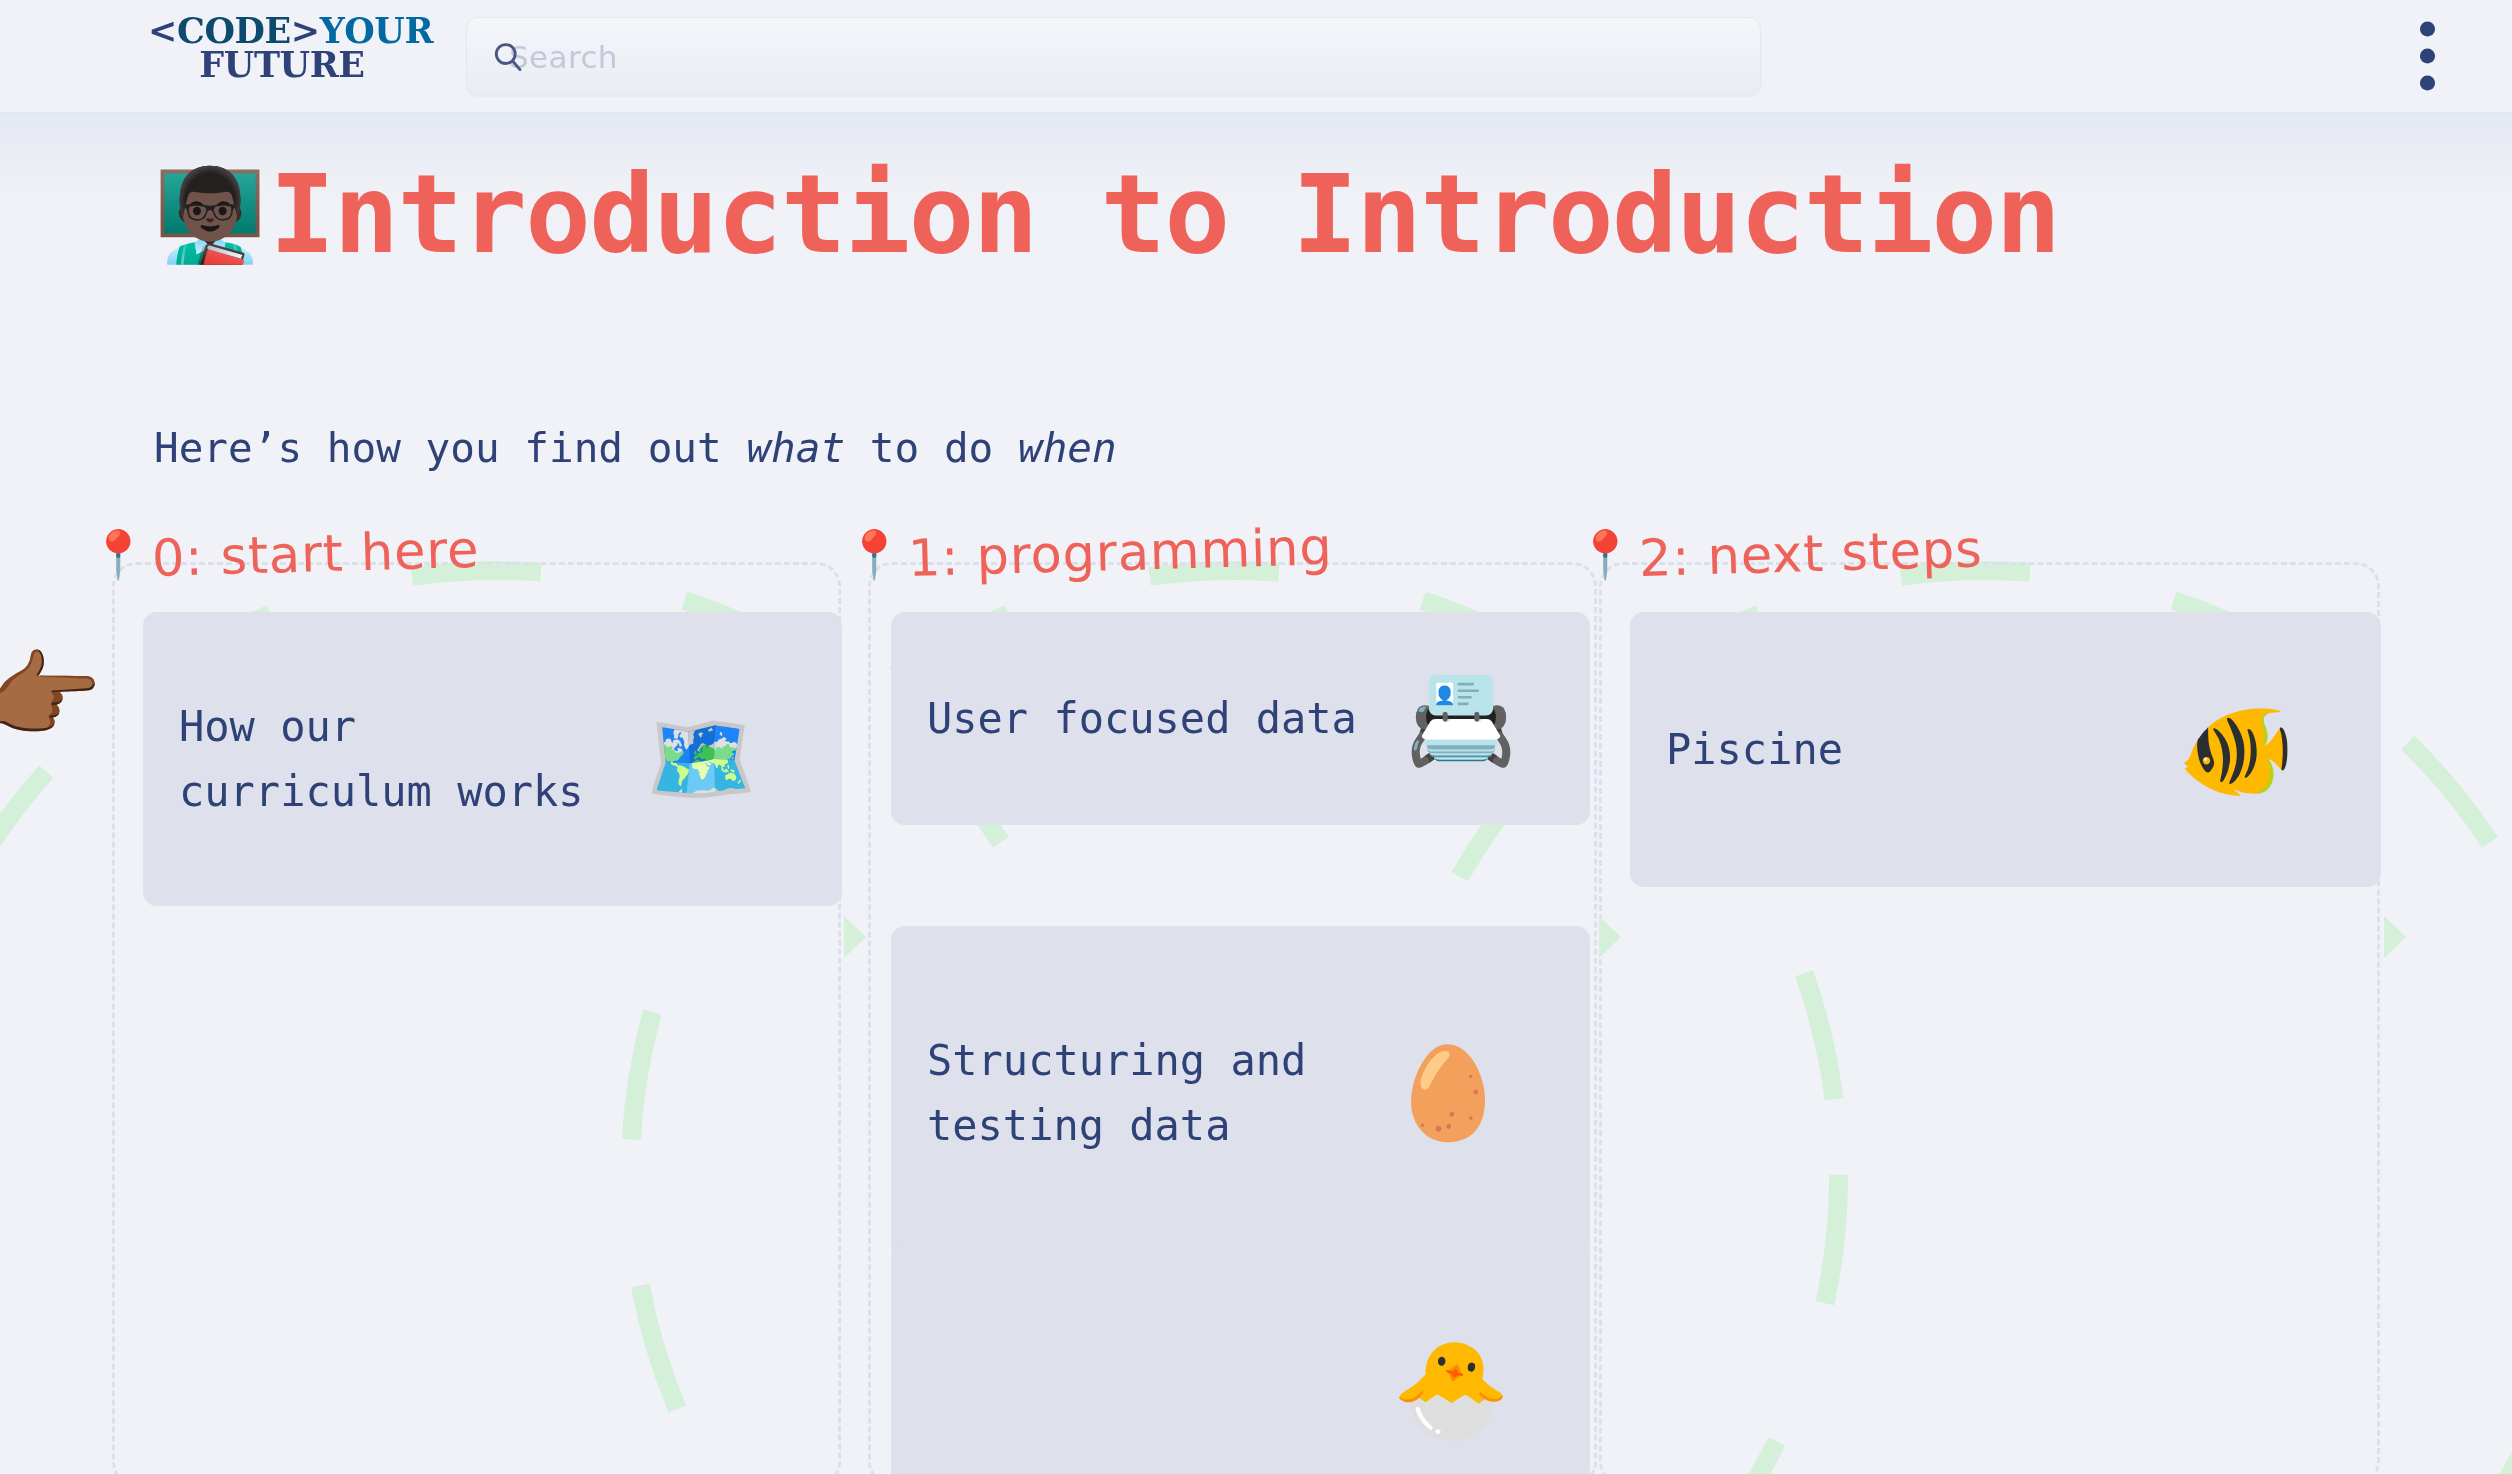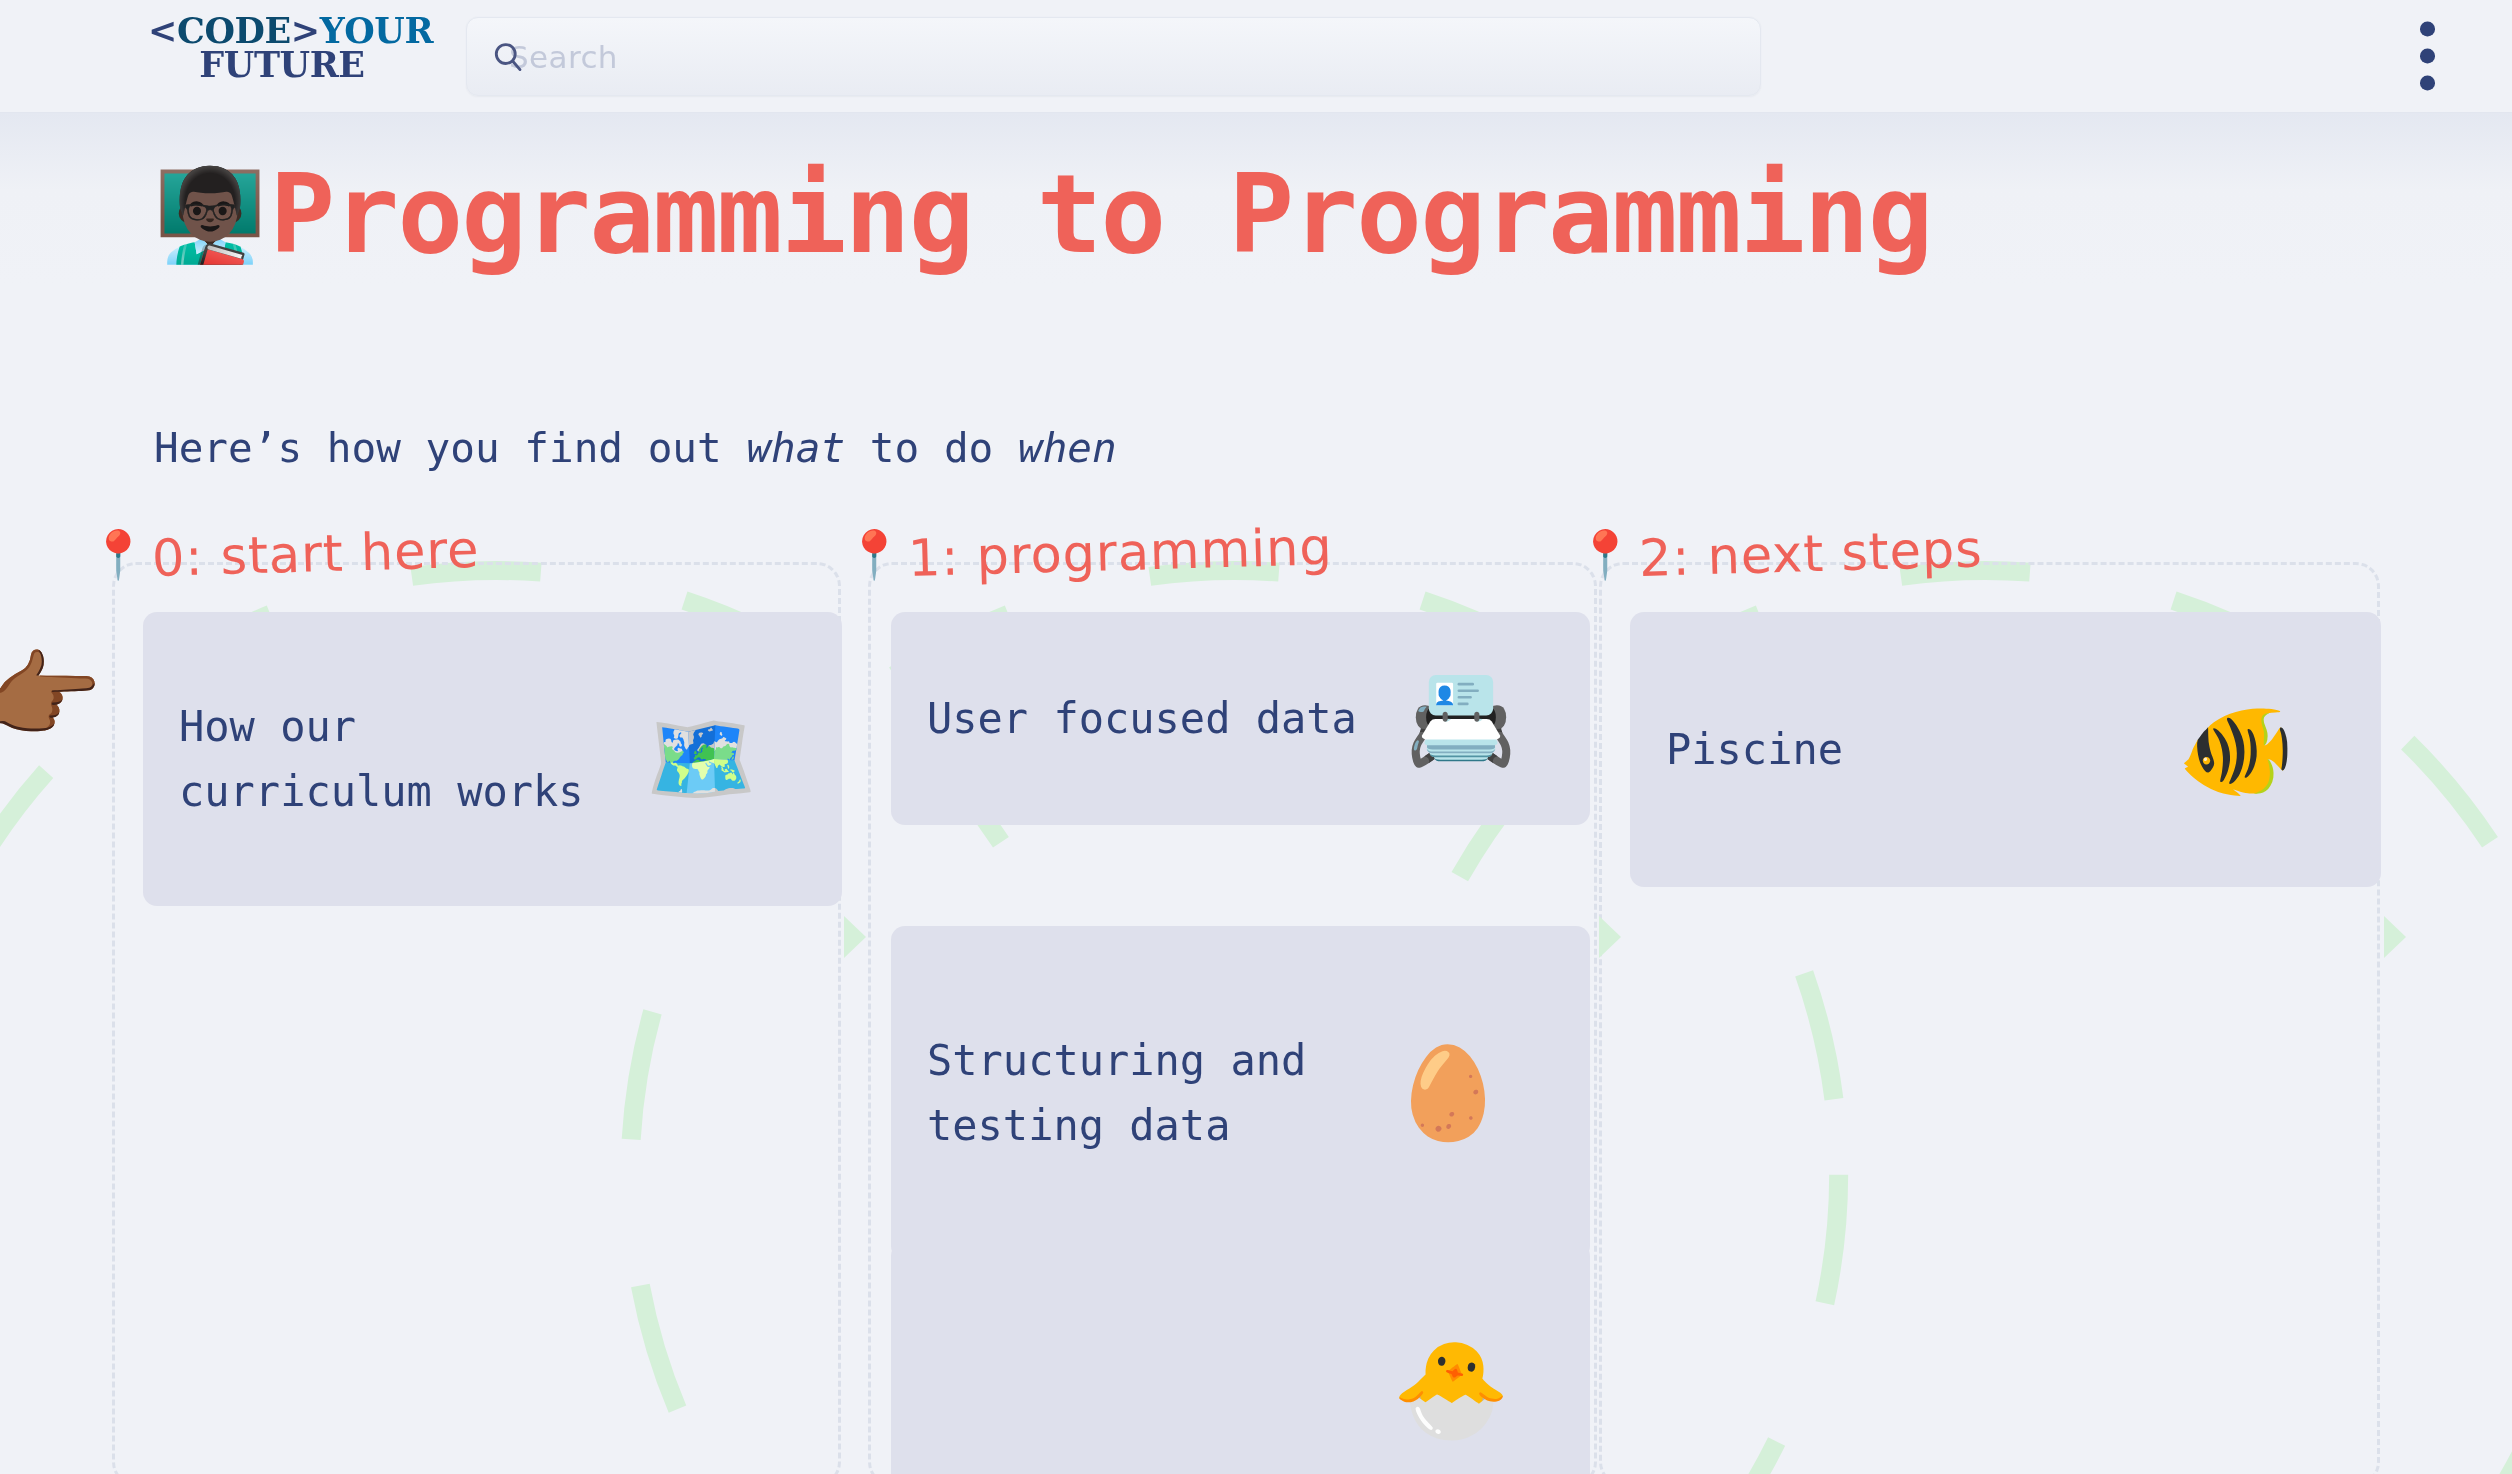--- a/index.html
+++ b/index.html
@@ -279,21 +279,21 @@
   <svg id="decor" viewBox="0 0 2910 1577" preserveAspectRatio="none">
     <g fill="none" stroke="#d5f0d9" stroke-width="22" stroke-linecap="butt" stroke-dasharray="150 170">
       <circle cx="575" cy="1230" r="700"></circle>
       <circle cx="1430" cy="1230" r="700"></circle>
       <circle cx="2300" cy="1230" r="700"></circle>
     </g>
   </svg>
 
   <div id="title-row">
     <span id="title-emoji">👨🏿‍🏫</span>
-    <h1 id="page-title">Programming to Programming</h1>
+    <h1 id="page-title">Introduction to Introduction</h1>
   </div>
 
   <div id="subtitle">
     <span>Here’s how you find out </span><i>what</i><span> to do </span><i>when</i>
   </div>
 
   <div id="columns">
 
     <span id="pointer-hand">👉🏾</span>
 

